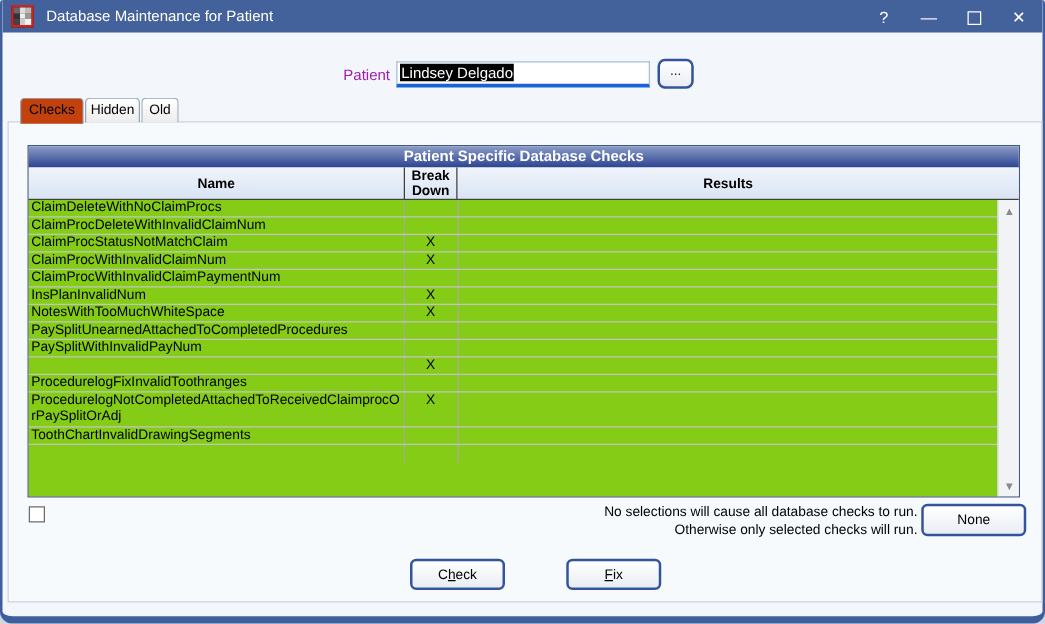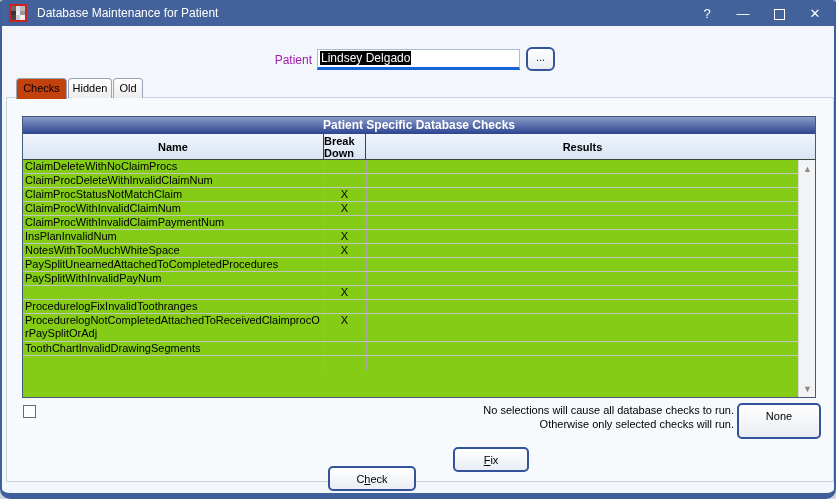--- a/index.html
+++ b/index.html
@@ -59,21 +59,21 @@
   }
   
   .grid { position:absolute; left:15px; top:18px; width:794px; height:282px;
     border:1px solid #45597e; background:#fff; }
   .grid-title { position:absolute; left:0; top:0; width:100%; height:17px;
     background:linear-gradient(#8a9cc8,#2c4390); color:#fff; font-weight:bold;
     font-size:12px; text-align:center; line-height:17px; }
   .grid-header { position:absolute; left:0; top:17px; width:100%; height:26px;
     background:linear-gradient(#f0f4fb,#d9e4f3); border-bottom:1px solid #404040; }
   .hcell { position:absolute; top:0; height:26px; font-weight:bold; font-size:11px;
-    display:flex; align-items:center; justify-content:center; text-align:left; color:#000; }
+    display:flex; align-items:center; justify-content:center; text-align:center; color:#000; }
   .hcell.name    { left:0;     width:300px; }
   .hcell.bdown   { left:300px; width:43px; line-height:12px; border-left:1px solid #404040; border-right:1px solid #404040; }
   .hcell.results { left:343px; width:433px; }
   .grid-body { position:absolute; left:0; top:43px; width:776px; bottom:0; background:#84cc16; }
   .vline { position:absolute; top:0; width:1px; height:210px; background:#a8a8a8; }
   .vline.v1 { left:300px; } .vline.v2 { left:343px; }
   .grow { position:relative; width:100%; height:14px; border-bottom:1px solid #c3c3c3; }
   .grow.tall { height:28px; }
   .cell-name { position:absolute; left:0; top:0; width:298px; padding-left:2px;
     font-size:11px; line-height:13px; color:#000; word-break:break-all; overflow:hidden; }
@@ -84,22 +84,22 @@
     background:#f2f3f5; border-left:1px solid #dcdcdc; }
   .arr { position:absolute; left:0; width:17px; height:17px; display:flex;
     align-items:center; justify-content:center; font-size:9px; color:#8a8a8a; }
   .arr.up { top:0; } .arr.down { bottom:0; }
   
   .chkrow { position:absolute; left:16px; top:307px; display:flex; align-items:center; font-size:11px; color:#000; }
   .chkbox { width:13px; height:13px; border:1px solid #6b6b6b; background:#fff; margin-right:6px; }
   .note { position:absolute; right:99px; top:305px; text-align:right; font-size:11px; line-height:14px; color:#000; }
   .btn { border:2px solid #33549a; border-radius:5px; background:linear-gradient(#ffffff,#e9edf3);
     font-size:11px; color:#000; text-align:center; position:absolute; }
-  .none-btn { right:12px; top:305px; width:84px; height:36px; line-height:23px; }
-  .check-btn { left:321px; top:368px; width:88px; height:25px; line-height:22px; }
+  .none-btn { right:12px; top:305px; width:84px; height:26px; line-height:23px; }
+  .check-btn { left:321px; top:349px; width:76px; height:25px; line-height:22px; }
   .fix-btn   { left:446px; top:349px; width:76px; height:25px; line-height:22px; }
   .btn u { text-decoration:underline; }
 </style>
 </head>
 <body>
 
 <div class="dialog">
 
   <div class="titlebar">
     <span class="app-icon">

